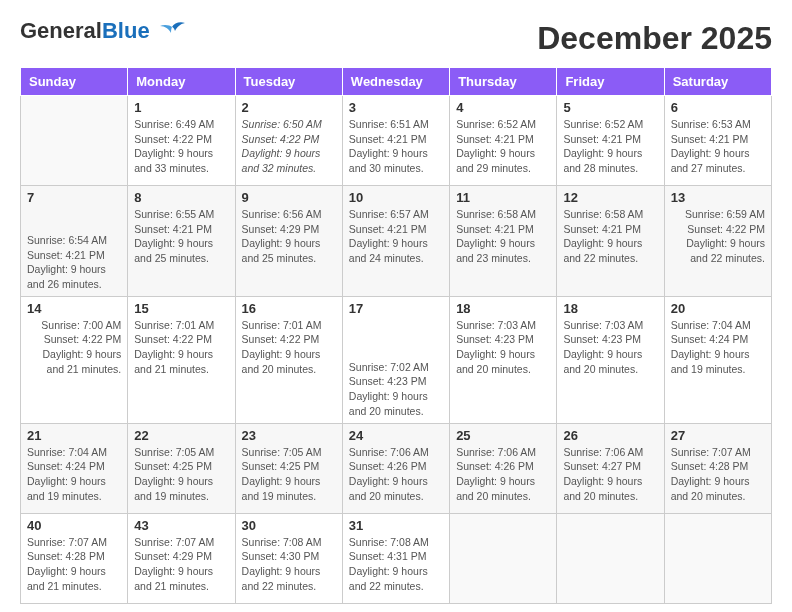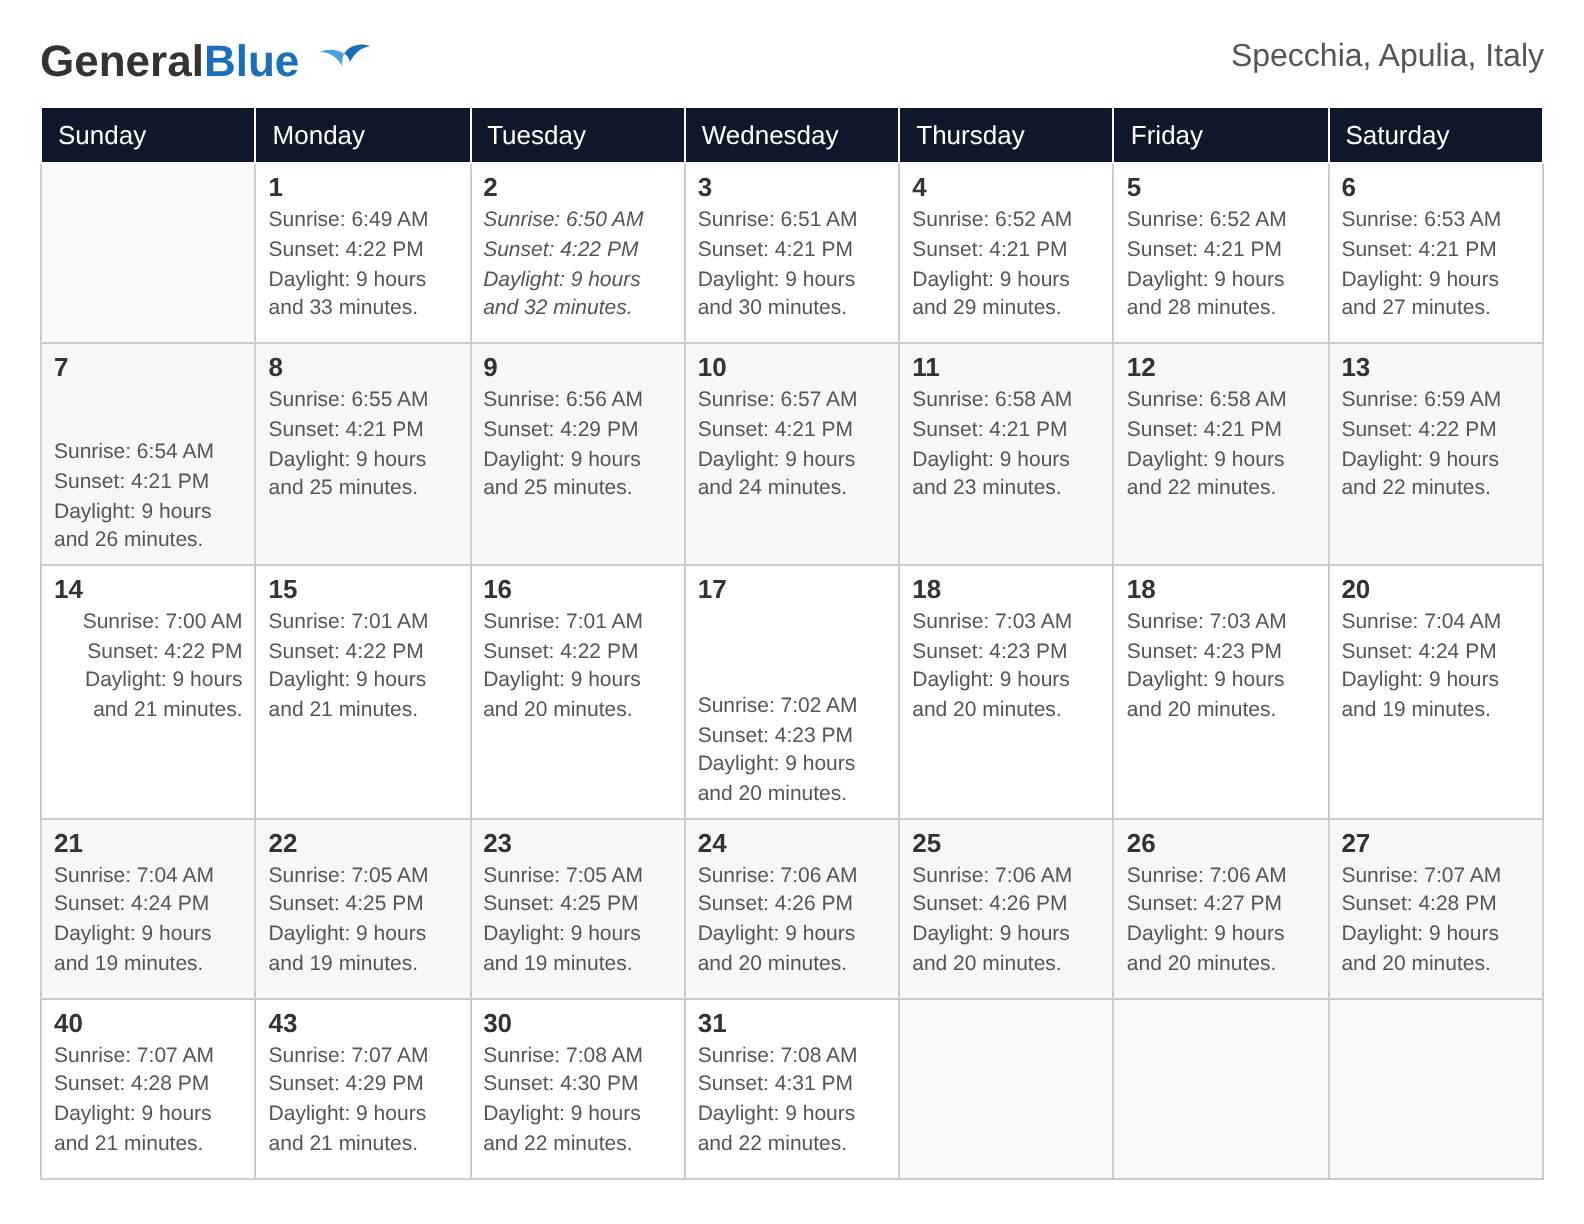--- a/index.html
+++ b/index.html
@@ -44,26 +44,26 @@
     .location-title {
       font-size: 16px;
       color: #555;
     }
     .calendar-table {
       width: 100%;
       border-collapse: collapse;
       font-size: 11px;
     }
     .calendar-table th {
-      background-color: #0f172a;
+      background-color: #8b5cf6;
       color: #fff;
       text-align: left;
       padding: 6px 8px;
       font-size: 13px;
-      font-weight: normal;
+      font-weight: bold;
       border: 1px solid #fff;
     }
     .calendar-table td {
       border: 1px solid #ccc;
       vertical-align: top;
       padding: 4px 6px;
       width: 107px;
       min-height: 80px;
       height: 90px;
       background: #fff;
@@ -99,21 +99,21 @@
       <div class="logo-text">
         <span class="general">General</span><span class="blue">Blue</span>
         <svg width="28" height="22" viewBox="0 0 28 22" style="vertical-align:middle; margin-left:2px;">
           <path d="M14 6 C16 2, 22 0, 27 2 C22 3, 19 6, 17 10 C16 7, 15 6, 14 6Z" fill="#1a6fbb"></path>
           <path d="M14 6 C12 4, 6 3, 2 5 C7 5, 11 8, 13 12 C13 9, 13.5 7, 14 6Z" fill="#4a9fdd"></path>
         </svg>
       </div>
     </div>
   </div>
   <div class="title-section">
-    <div class="location-title">Specchia, Apulia, Italy</div>
+    <div class="month-title">December 2025</div>
   </div>
 </div>
 
 <table class="calendar-table">
   <thead>
     <tr>
     <th>Sunday</th>
         <th>Monday</th>
         <th>Tuesday</th>
         <th>Wednesday</th>
@@ -206,21 +206,21 @@
         </td>
         <td>
           <span class="day-number">12</span>
           <div class="day-info" style="white-space: pre-line;">Sunrise: 6:58 AM
 Sunset: 4:21 PM
 Daylight: 9 hours
 and 22 minutes.</div>
         </td>
         <td>
           <span class="day-number">13</span>
-          <div class="day-info" style="white-space: pre-line;">Sunrise: 6:59 AM
+          <div class="day-info" style="white-space: pre-line; text-align: right;">Sunrise: 6:59 AM
 Sunset: 4:22 PM
 Daylight: 9 hours
 and 22 minutes.</div>
         </td>
       </tr>
       <tr>
         <td>
           <span class="day-number">14</span>
           <div class="day-info" style="white-space: pre-line; text-align: right;">Sunrise: 7:00 AM
 Sunset: 4:22 PM

